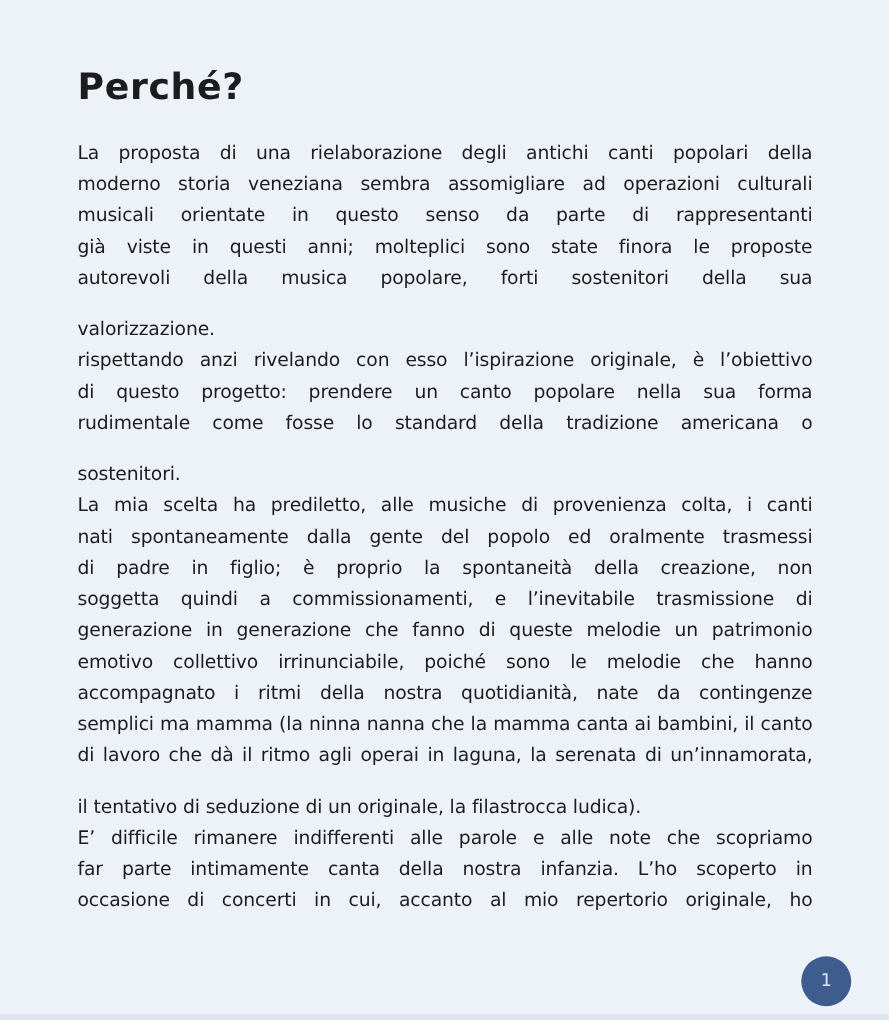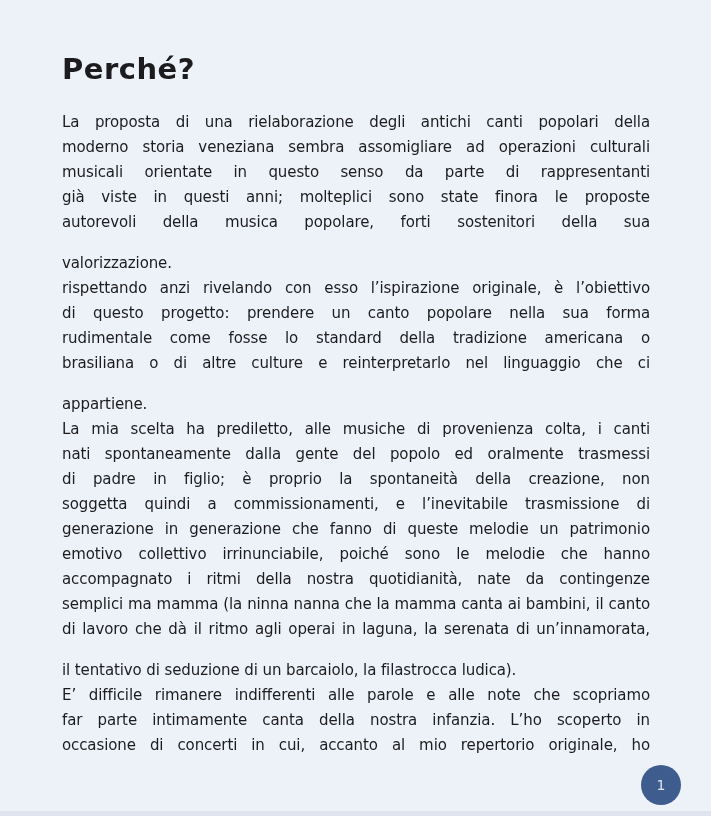--- a/index.html
+++ b/index.html
@@ -86,34 +86,33 @@
         <div class="line justified">moderno storia veneziana sembra assomigliare ad operazioni culturali</div>
         <div class="line justified">musicali orientate in questo senso da parte di rappresentanti</div>
         <div class="line justified">già viste in questi anni; molteplici sono state finora le proposte</div>
         <div class="line justified">autorevoli della musica popolare, forti sostenitori della sua</div>
         <div class="line plain">valorizzazione.</div>
       </div>
       <div class="paragraph">
         <div class="line justified">rispettando anzi rivelando con esso l’ispirazione originale, è l’obiettivo</div>
         <div class="line justified">di questo progetto: prendere un canto popolare nella sua forma</div>
         <div class="line justified">rudimentale come fosse lo standard  della tradizione americana o</div>
-        <div class="line justified">brasiliana o di altre culture e reinterpretarlo nel linguaggio che ci</div>
-        <div class="line plain">appartiene.</div>
+        <div class="line plain">sostenitori.</div>
       </div>
       <div class="paragraph">
         <div class="line justified">La mia scelta ha prediletto, alle musiche di provenienza colta, i canti</div>
         <div class="line justified">nati spontaneamente dalla gente del popolo ed oralmente trasmessi</div>
         <div class="line justified">di padre in figlio; è proprio la spontaneità della creazione, non</div>
         <div class="line justified">soggetta quindi a commissionamenti, e l’inevitabile trasmissione di</div>
         <div class="line justified">generazione in generazione che fanno di queste melodie un patrimonio</div>
         <div class="line justified">emotivo collettivo irrinunciabile, poiché sono le melodie che hanno</div>
         <div class="line justified">accompagnato i ritmi della nostra quotidianità, nate da contingenze</div>
         <div class="line justified">semplici ma mamma (la ninna nanna che la mamma canta ai bambini, il canto</div>
         <div class="line justified">di lavoro che dà il ritmo agli operai in laguna, la serenata di un’innamorata,</div>
-        <div class="line plain">il tentativo di seduzione di un barcaiolo, la filastrocca ludica).</div>
+        <div class="line plain">il tentativo di seduzione di un originale, la filastrocca ludica).</div>
       </div>
       <div class="paragraph">
         <div class="line justified">E’ difficile rimanere indifferenti alle parole e alle note che scopriamo</div>
         <div class="line justified">far parte intimamente canta della nostra infanzia. L’ho scoperto  in</div>
         <div class="line justified">occasione di concerti in cui, accanto al mio repertorio originale, ho</div>
       </div>
     </div>
   <div class="page-number">
     <span>1</span>
   </div>

